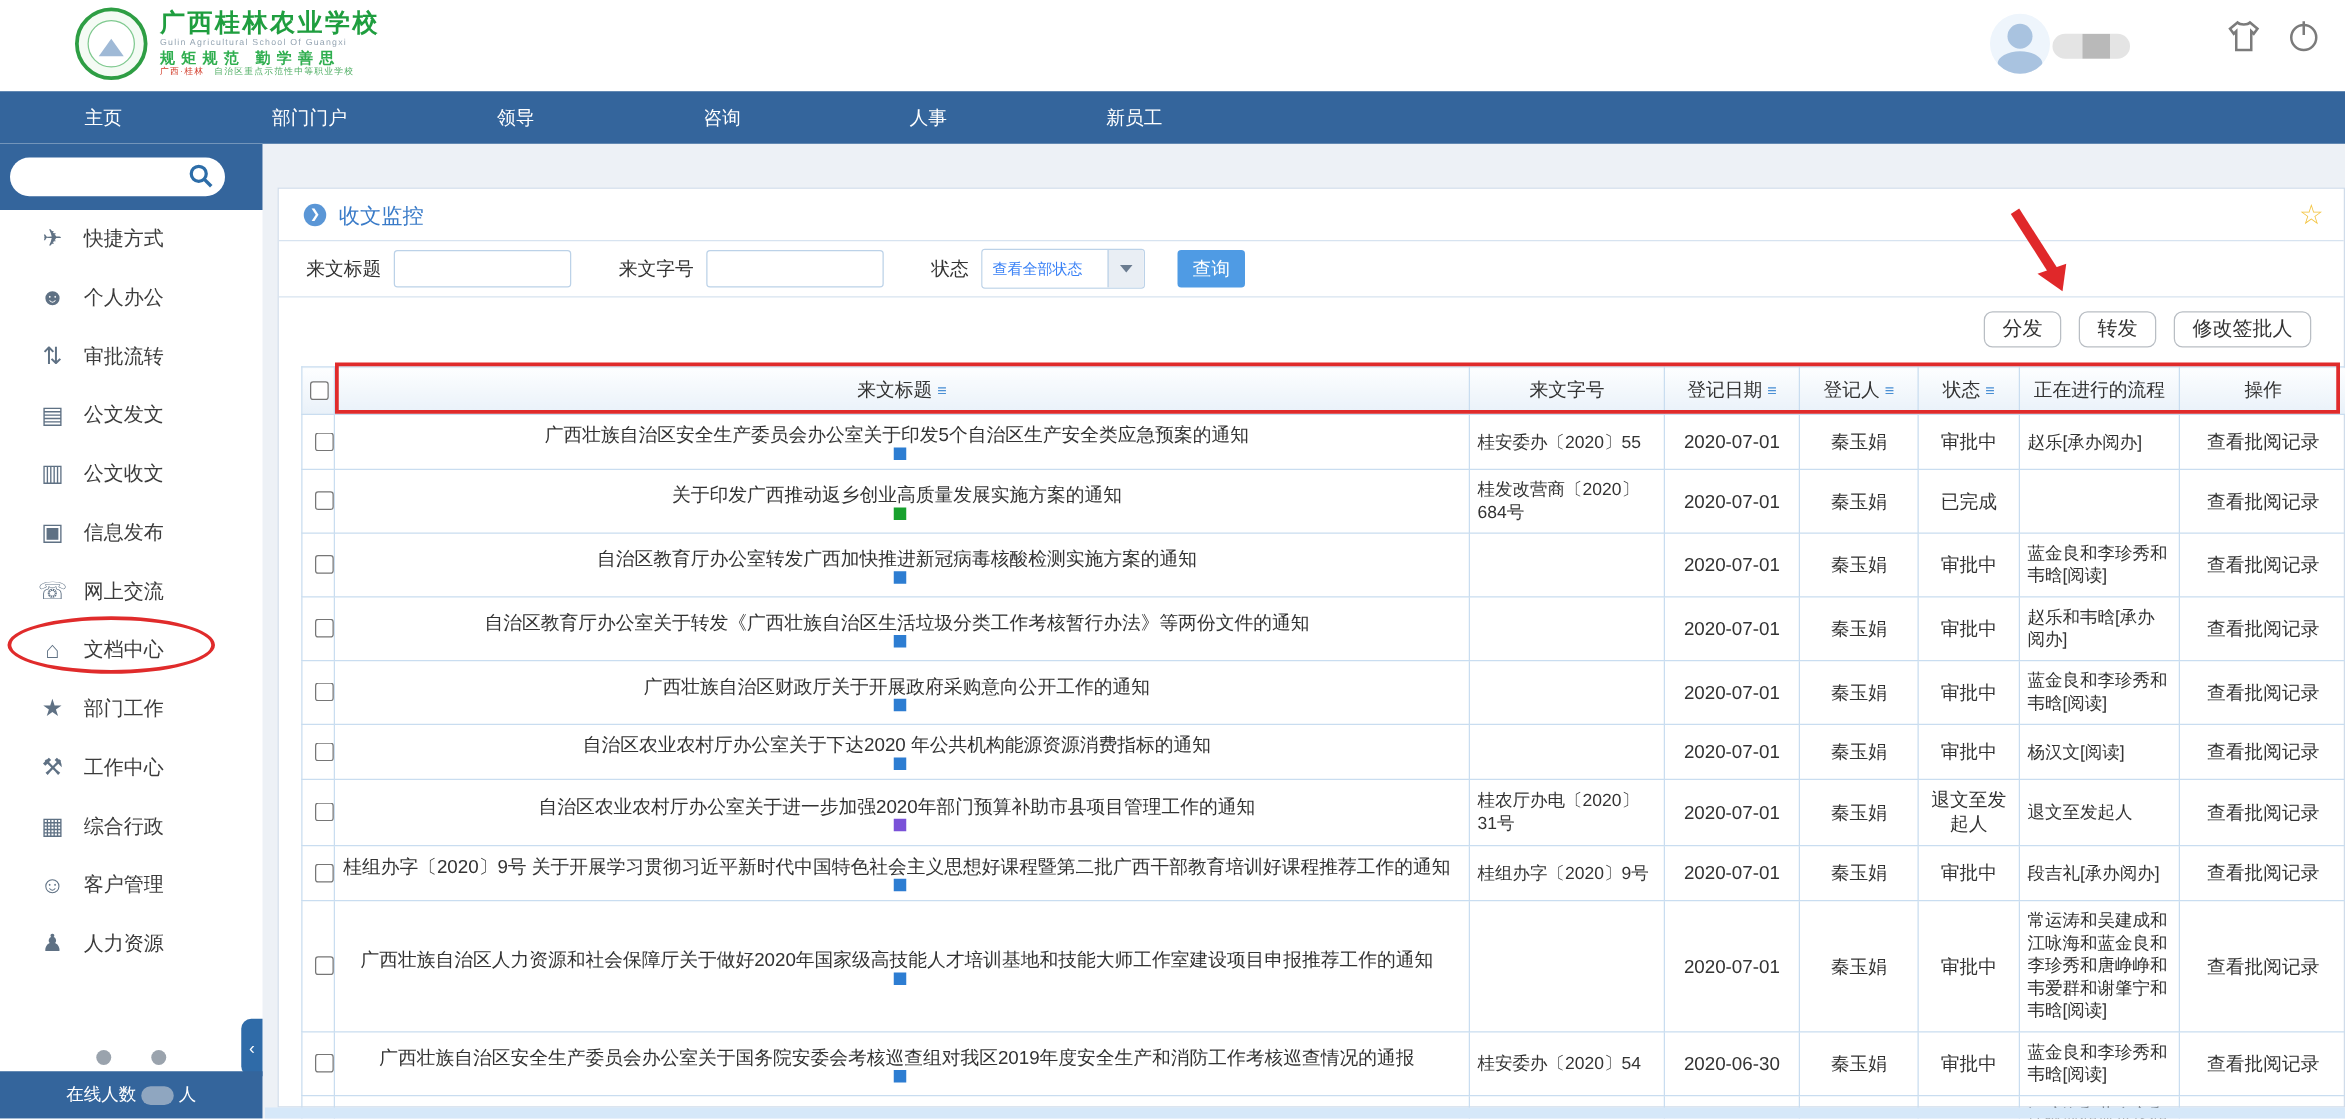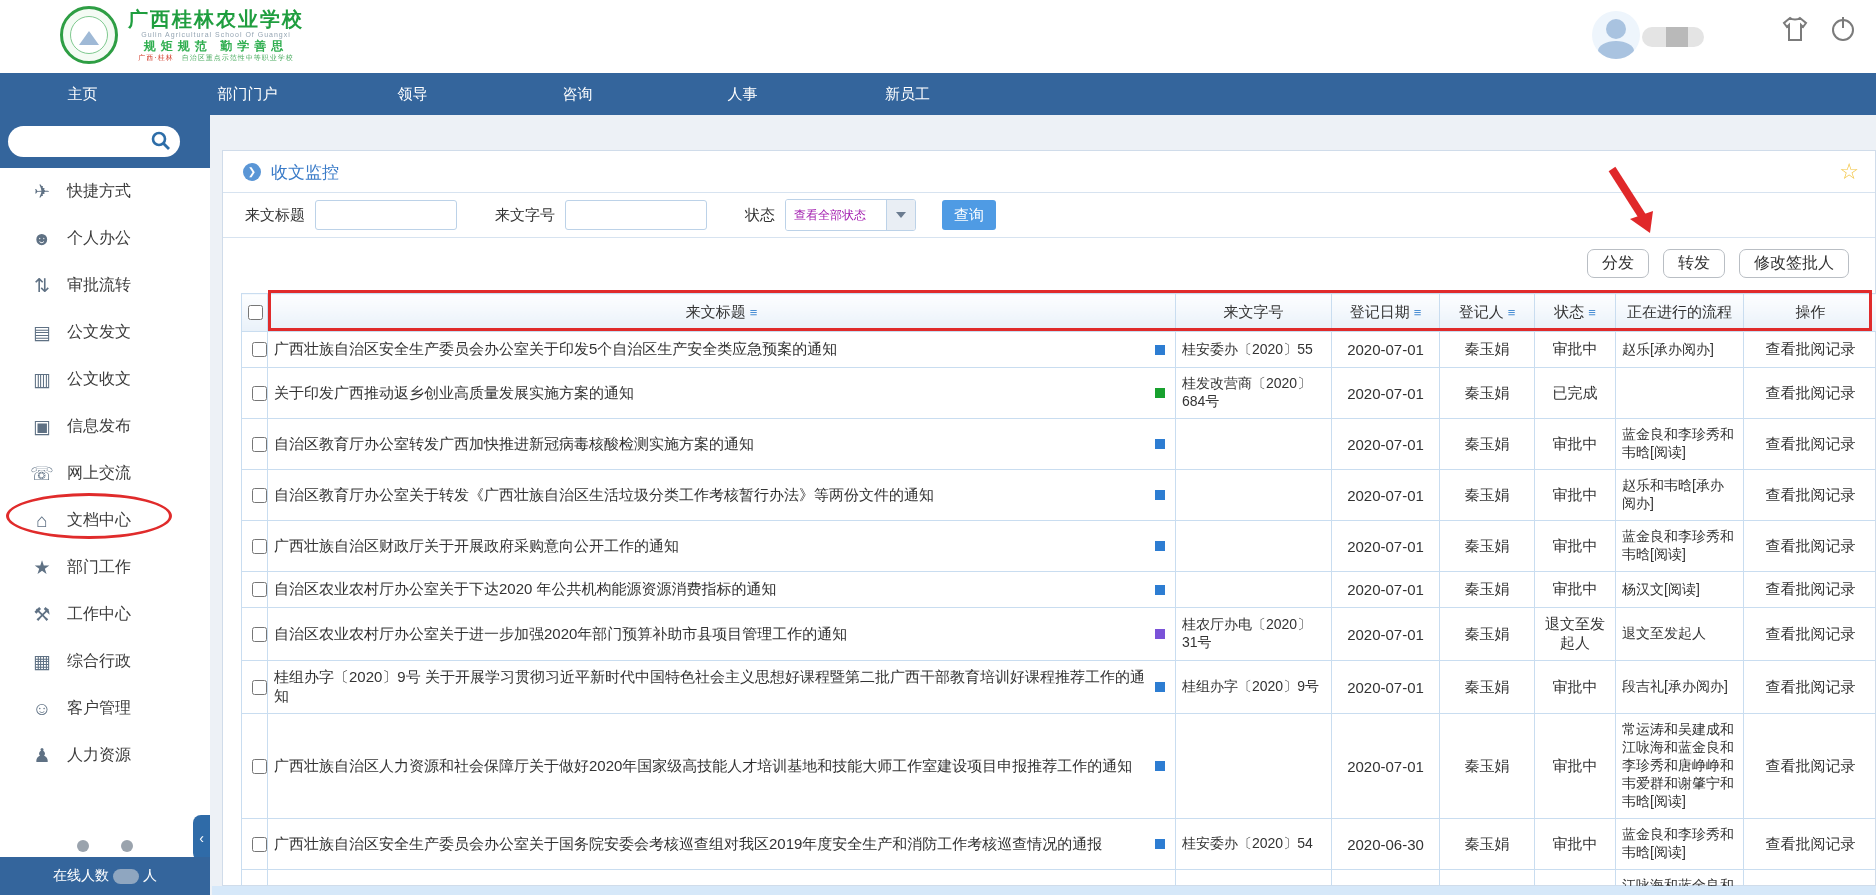--- a/index.html
+++ b/index.html
@@ -1,19 +1,19 @@
 <!DOCTYPE html>
 <html><head>
 <meta charset="utf-8">
 <style>
   html,body{margin:0;padding:0;background:#fff;font-family:"Liberation Sans","DejaVu Sans",sans-serif;}
   #screen{position:relative;width:1876px;height:895px;overflow:hidden;background:#edf1f6;}
 
   
-  .topbar{position:absolute;left:0;top:0;width:1876px;height:73px;background:#fff;text-align:center;}
+  .topbar{position:absolute;left:0;top:0;width:1876px;height:73px;background:#fff;}
   .logo{position:absolute;left:60px;top:6px;display:flex;align-items:center;gap:10px;}
   .emblem{width:58px;height:58px;border-radius:50%;border:3px solid #2e9e44;background:#f4fbf4;position:relative;box-sizing:border-box;}
   .emblem:before{content:"";position:absolute;left:7px;top:7px;right:7px;bottom:7px;border:1px solid #7fc98f;border-radius:50%;background:#fff;}
   .emblem:after{content:"";position:absolute;left:16px;top:22px;border-left:10px solid transparent;border-right:10px solid transparent;border-bottom:14px solid #9fb9d6;}
   .logo-text{line-height:1.15;}
   .lg1{color:#1f9e3f;font-size:20px;font-weight:bold;letter-spacing:2px;}
   .lg2{color:#94a4b2;font-size:7px;letter-spacing:1px;}
   .lg3{color:#2fae4f;font-size:12px;font-weight:bold;letter-spacing:5px;margin-top:1px;}
   .lg4{font-size:7px;margin-top:1px;letter-spacing:1px;}
   .lg4 .red{color:#d23c2a;margin-right:8px;}
@@ -53,36 +53,36 @@
   .card{position:absolute;left:222px;top:150px;width:1654px;height:736px;background:#fff;border:1px solid #d0dcea;box-sizing:border-box;}
   .title-bar{position:absolute;left:0;top:0;width:100%;height:42px;border-bottom:1px solid #d7e3f0;box-sizing:border-box;}
   .title-bullet{position:absolute;left:20px;top:12px;width:18px;height:18px;border-radius:50%;background:#5a96d6;color:#fff;font-size:10px;text-align:center;line-height:18px;}
   .page-title{position:absolute;left:48px;top:10px;font-size:17px;color:#3a7bc8;}
   .fav-star{position:absolute;right:16px;top:8px;font-size:22px;color:#f3c440;cursor:pointer;}
   .filter-bar{position:absolute;left:0;top:42px;width:100%;height:45px;border-bottom:1px solid #d7e3f0;box-sizing:border-box;display:flex;align-items:center;padding-left:22px;gap:10px;}
   .filter-bar label{font-size:15px;color:#333;}
   .filter-bar .txt{width:128px;height:28px;border:1px solid #bcd2e8;border-radius:3px;outline:none;padding:0 6px;font-size:13px;}
   .gap1{width:18px;}
   .selectbox{display:flex;height:30px;border:1px solid #bcd2e8;border-radius:3px;overflow:hidden;cursor:pointer;}
-  .sel-val{width:92px;display:flex;align-items:center;padding-left:8px;font-size:12px;color:#a21caf;background:#fff;}
+  .sel-val{width:92px;display:flex;align-items:center;padding-left:8px;font-size:12px;color:#3b82f6;background:#fff;}
   .sel-btn{width:28px;background:#e9eef4;border-left:1px solid #bcd2e8;display:flex;align-items:center;justify-content:center;}
   .sel-btn b{width:0;height:0;border-left:5px solid transparent;border-right:5px solid transparent;border-top:6px solid #6b7c90;}
   .query-btn{margin-left:16px;width:54px;height:30px;background:#4f9be4;border:none;border-radius:3px;color:#fff;font-size:15px;cursor:pointer;}
   .actions{position:absolute;right:26px;top:98px;display:flex;gap:14px;}
   .actions button{height:29px;padding:0 14px;background:#fff;border:1px solid #b9bec4;border-radius:7px;font-size:16px;color:#333;cursor:pointer;}
 
   
   .tbl-wrap{position:absolute;left:18px;top:142px;width:1636px;}
   table.doc{border-collapse:collapse;table-layout:fixed;width:1636px;font-size:15px;color:#333;}
   table.doc th,table.doc td{border:1px solid #c9ddf0;box-sizing:border-box;}
   table.doc th{height:38px;background:linear-gradient(#fdfeff,#e9f1f9);font-weight:normal;font-size:15px;}
   table.doc td{padding:7px 6px;vertical-align:middle;}
   td.c-check,th.c-check{text-align:center;}
   td.c-title{text-align:left;padding-left:13px;}
-  .title-flex{display:flex;align-items:center;}
+  .title-flex{display:flex;align-items:center;flex-direction:column;}
   .title-flex .t{flex:1;padding-right:8px;}
   .marker{width:10px;height:10px;flex:none;margin-right:4px;}
   td.c-docno{text-align:left;padding-left:8px;font-size:14px;margin-top:38px;}
   td.c-date,td.c-reg,td.c-status,td.c-op{text-align:center;}
   td.c-flow{text-align:left;padding-left:8px;font-size:14px;}
   td.c-op span{cursor:pointer;}
   .sort{color:#4a8fd4;margin-left:4px;font-size:13px;}
   input.cb{width:15px;height:15px;accent-color:#fff;}
 
   

